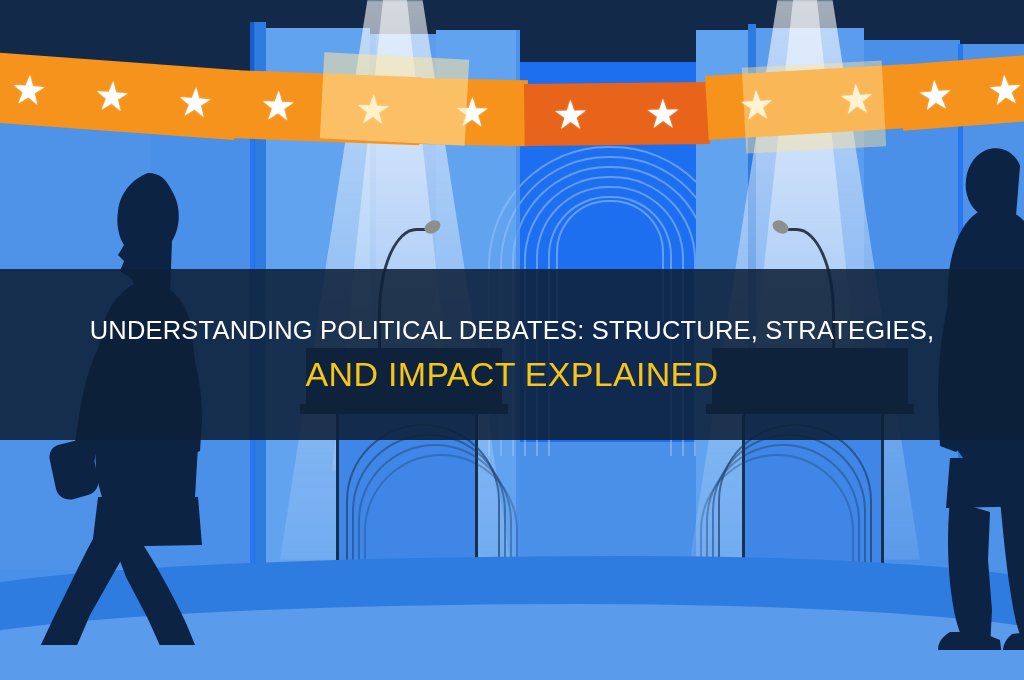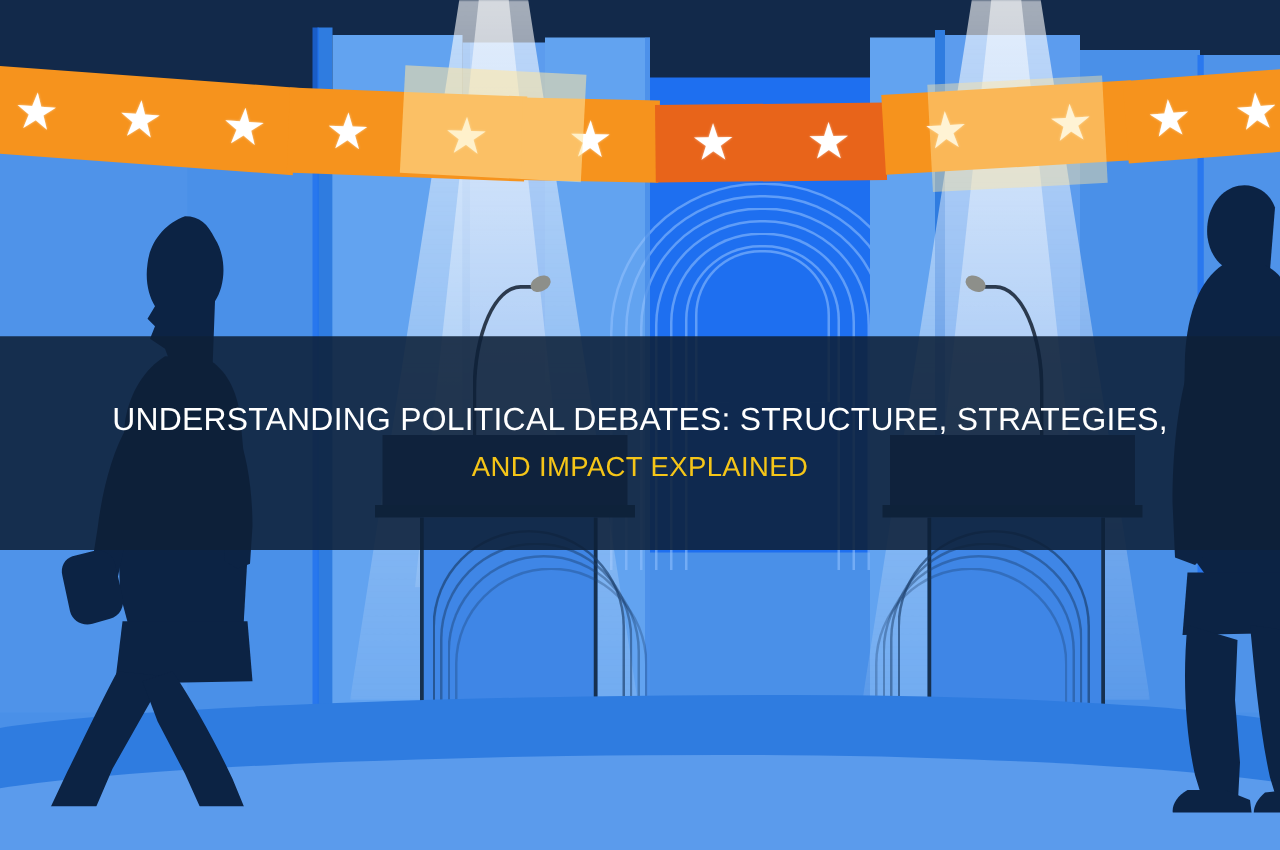--- a/index.html
+++ b/index.html
@@ -134,21 +134,21 @@
   #title-line1 {
     color: #ffffff;
     font-size: 25.5px;
     letter-spacing: .2px;
     white-space: nowrap;
     font-weight: 400;
     text-align: center;
   }
   #title-line2 {
     color: #f5c518;
-    font-size: 22px;
+    font-size: 34px;
     letter-spacing: .3px;
     white-space: nowrap;
     font-weight: 400;
     text-align: center;
   }
 </style>
 </head>
 <body>
 
 <div id="stage">

